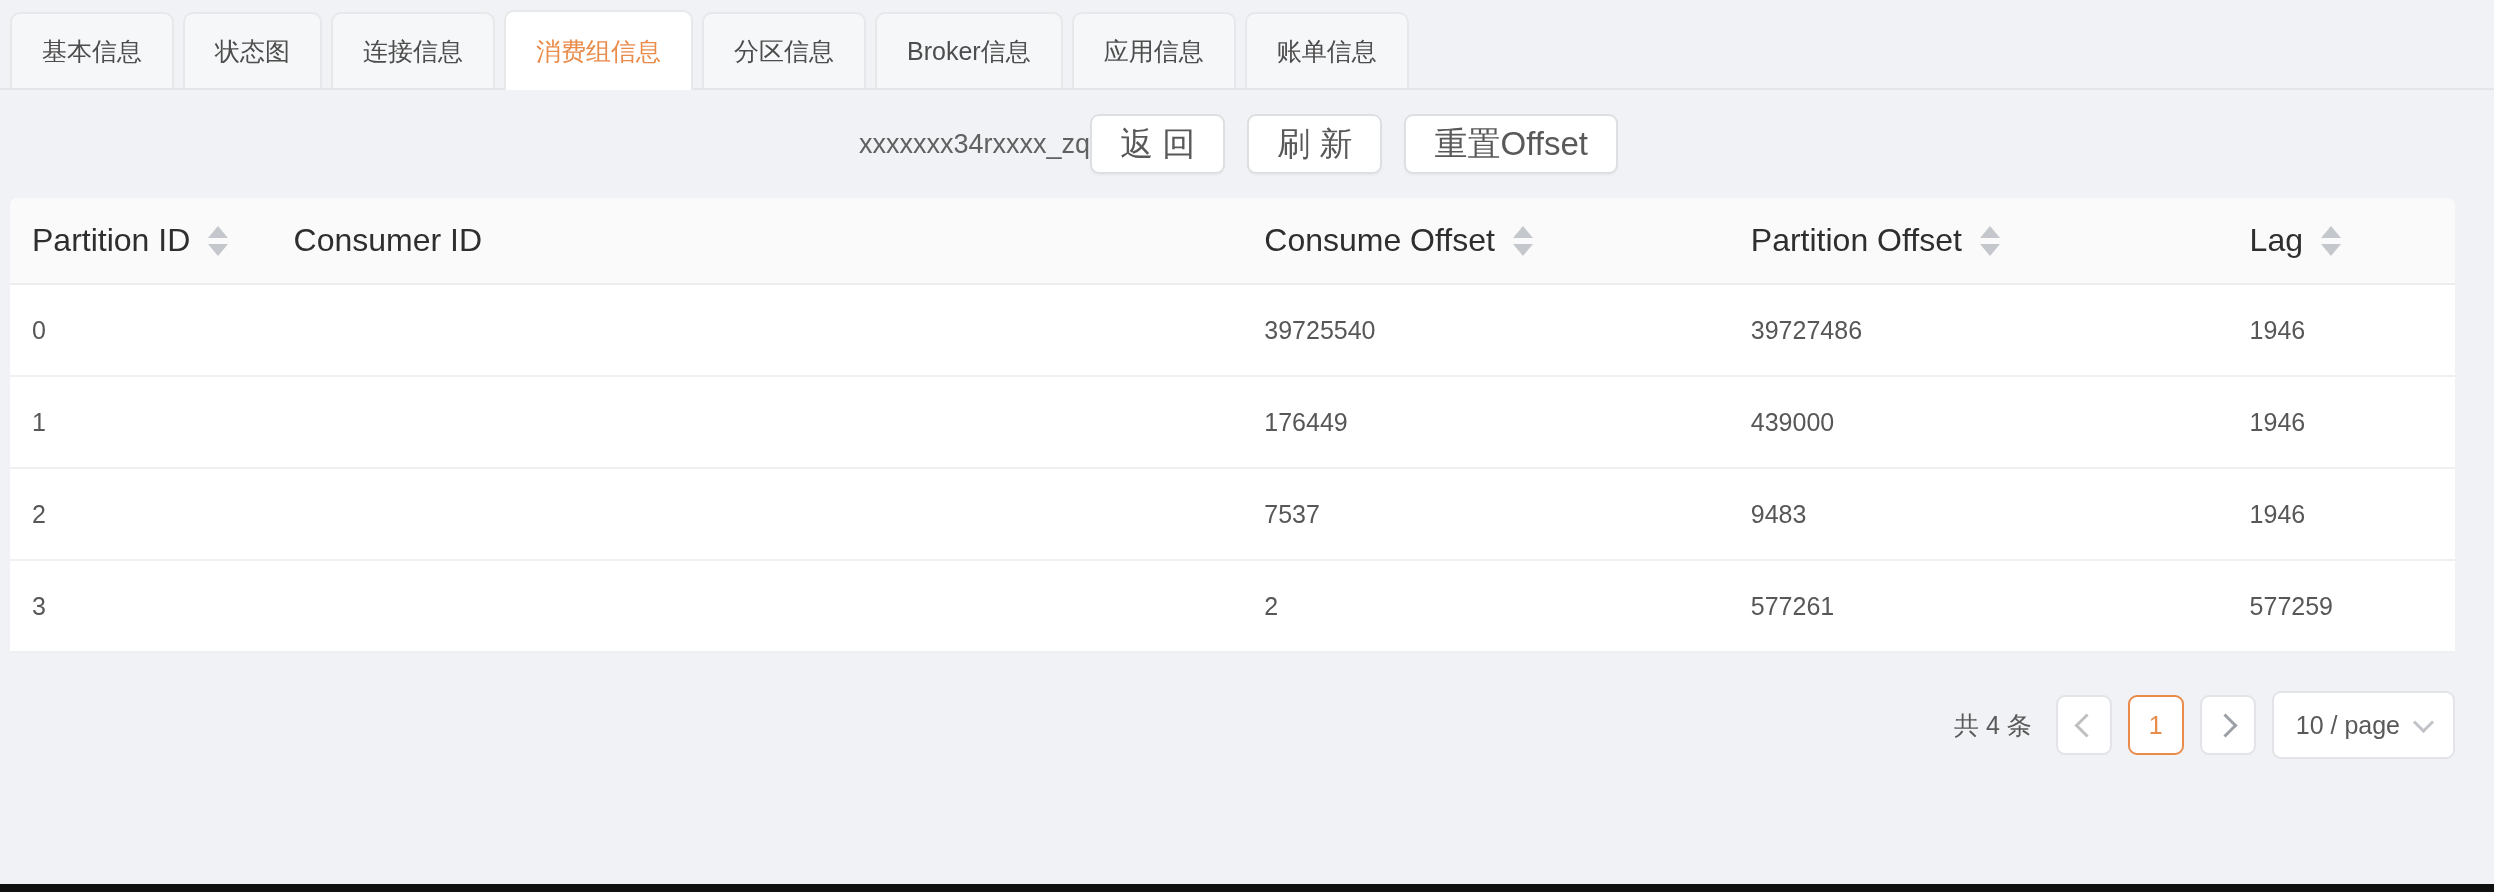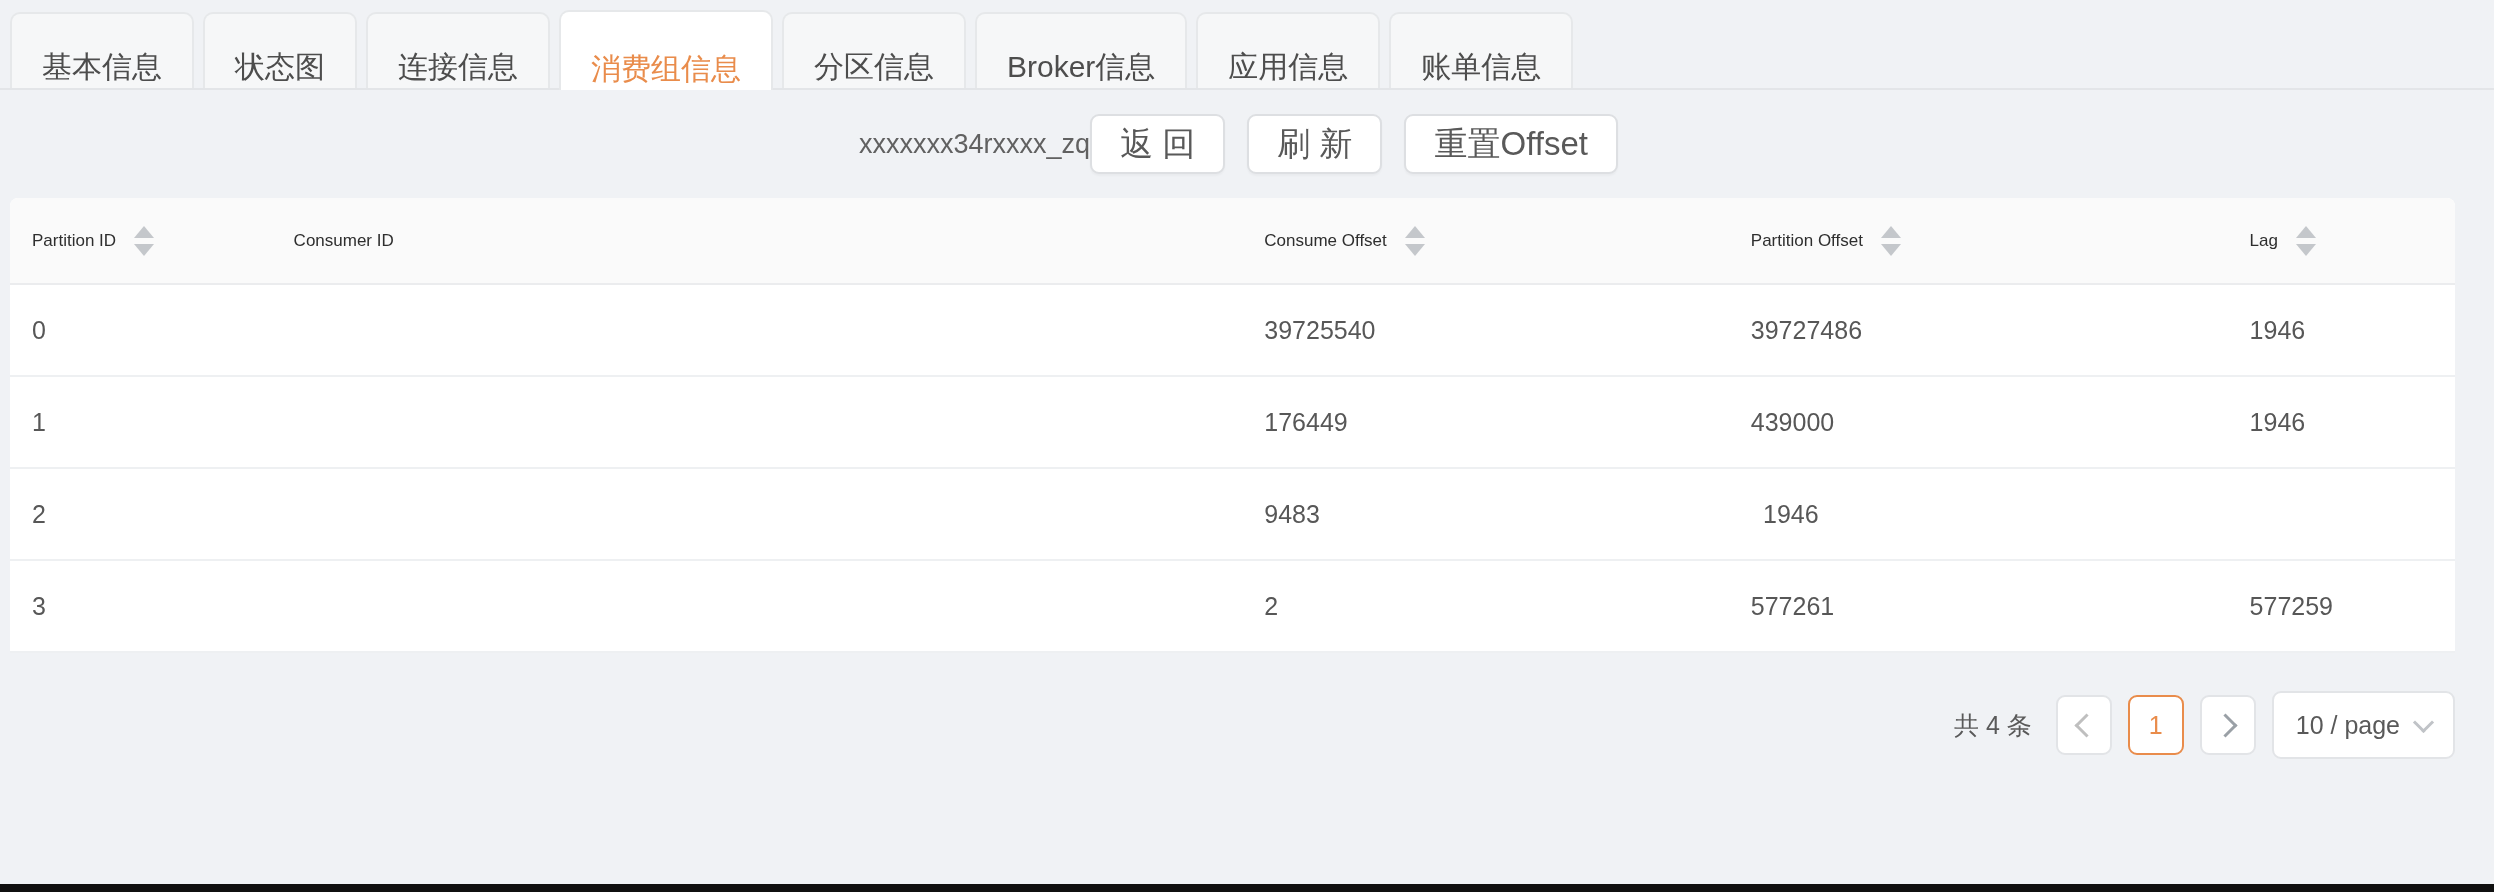--- a/index.html
+++ b/index.html
@@ -9,26 +9,26 @@
     font-family:"Liberation Sans","DejaVu Sans",sans-serif;
     -webkit-font-smoothing:antialiased;
   }
   
   .tabbar{
     display:flex;align-items:flex-end;
     padding:10px 0 0 10px;
     border-bottom:2px solid #e3e5e8;
   }
   .tab{
-    height:74px;display:flex;align-items:flex-end;
+    height:74px;display:flex;align-items:center;
     padding:0 30px;margin-right:9px;
     background:#f6f7f8;
     border:2px solid #e6e8ea;border-bottom:none;
     border-radius:10px 10px 0 0;
-    font-size:30px;color:#4d4d4d;
+    font-size:25px;color:#4d4d4d;
     cursor:pointer;white-space:nowrap;
   }
   .tab.active{
     background:#ffffff;color:#e98c4b;
     height:78px;margin-bottom:-2px;
     border-bottom:none;
   }
   
   .toolbar{
     height:108px;margin:0 39px 0 10px;
@@ -51,21 +51,21 @@
   .table{
     margin:0 39px 0 10px;width:2445px;
     background:#ffffff;border-radius:8px 8px 0 0;overflow:hidden;
   }
   .thead{
     display:flex;height:85px;background:#fafafa;
     border-bottom:2px solid #ebecee;
   }
   .th{
     display:flex;align-items:center;
-    font-size:17px;font-weight:500;color:#2e2e2e;
+    font-size:32px;font-weight:500;color:#2e2e2e;
     box-sizing:border-box;padding-left:22px;
   }
   .tr{
     display:flex;height:90px;background:#ffffff;
     border-bottom:2px solid #eef0f2;
   }
   .td{
     display:flex;align-items:center;
     font-size:25px;color:#575757;
     box-sizing:border-box;padding-left:22px;
@@ -209,20 +209,21 @@
       <div class="tr">
         <div class="td col0">1</div>
         <div class="td col1"></div>
         <div class="td col2">176449</div>
         <div class="td col3">439000</div>
         <div class="td col4">1946</div>
       </div>
       <div class="tr">
         <div class="td col0">2</div>
         <div class="td col1"></div>
+        <div class="td col2">7537</div>
         <div class="td col3">9483</div>
         <div class="td col4">1946</div>
       </div>
       <div class="tr">
         <div class="td col0">3</div>
         <div class="td col1"></div>
         <div class="td col2">2</div>
         <div class="td col3">577261</div>
         <div class="td col4">577259</div>
       </div>

